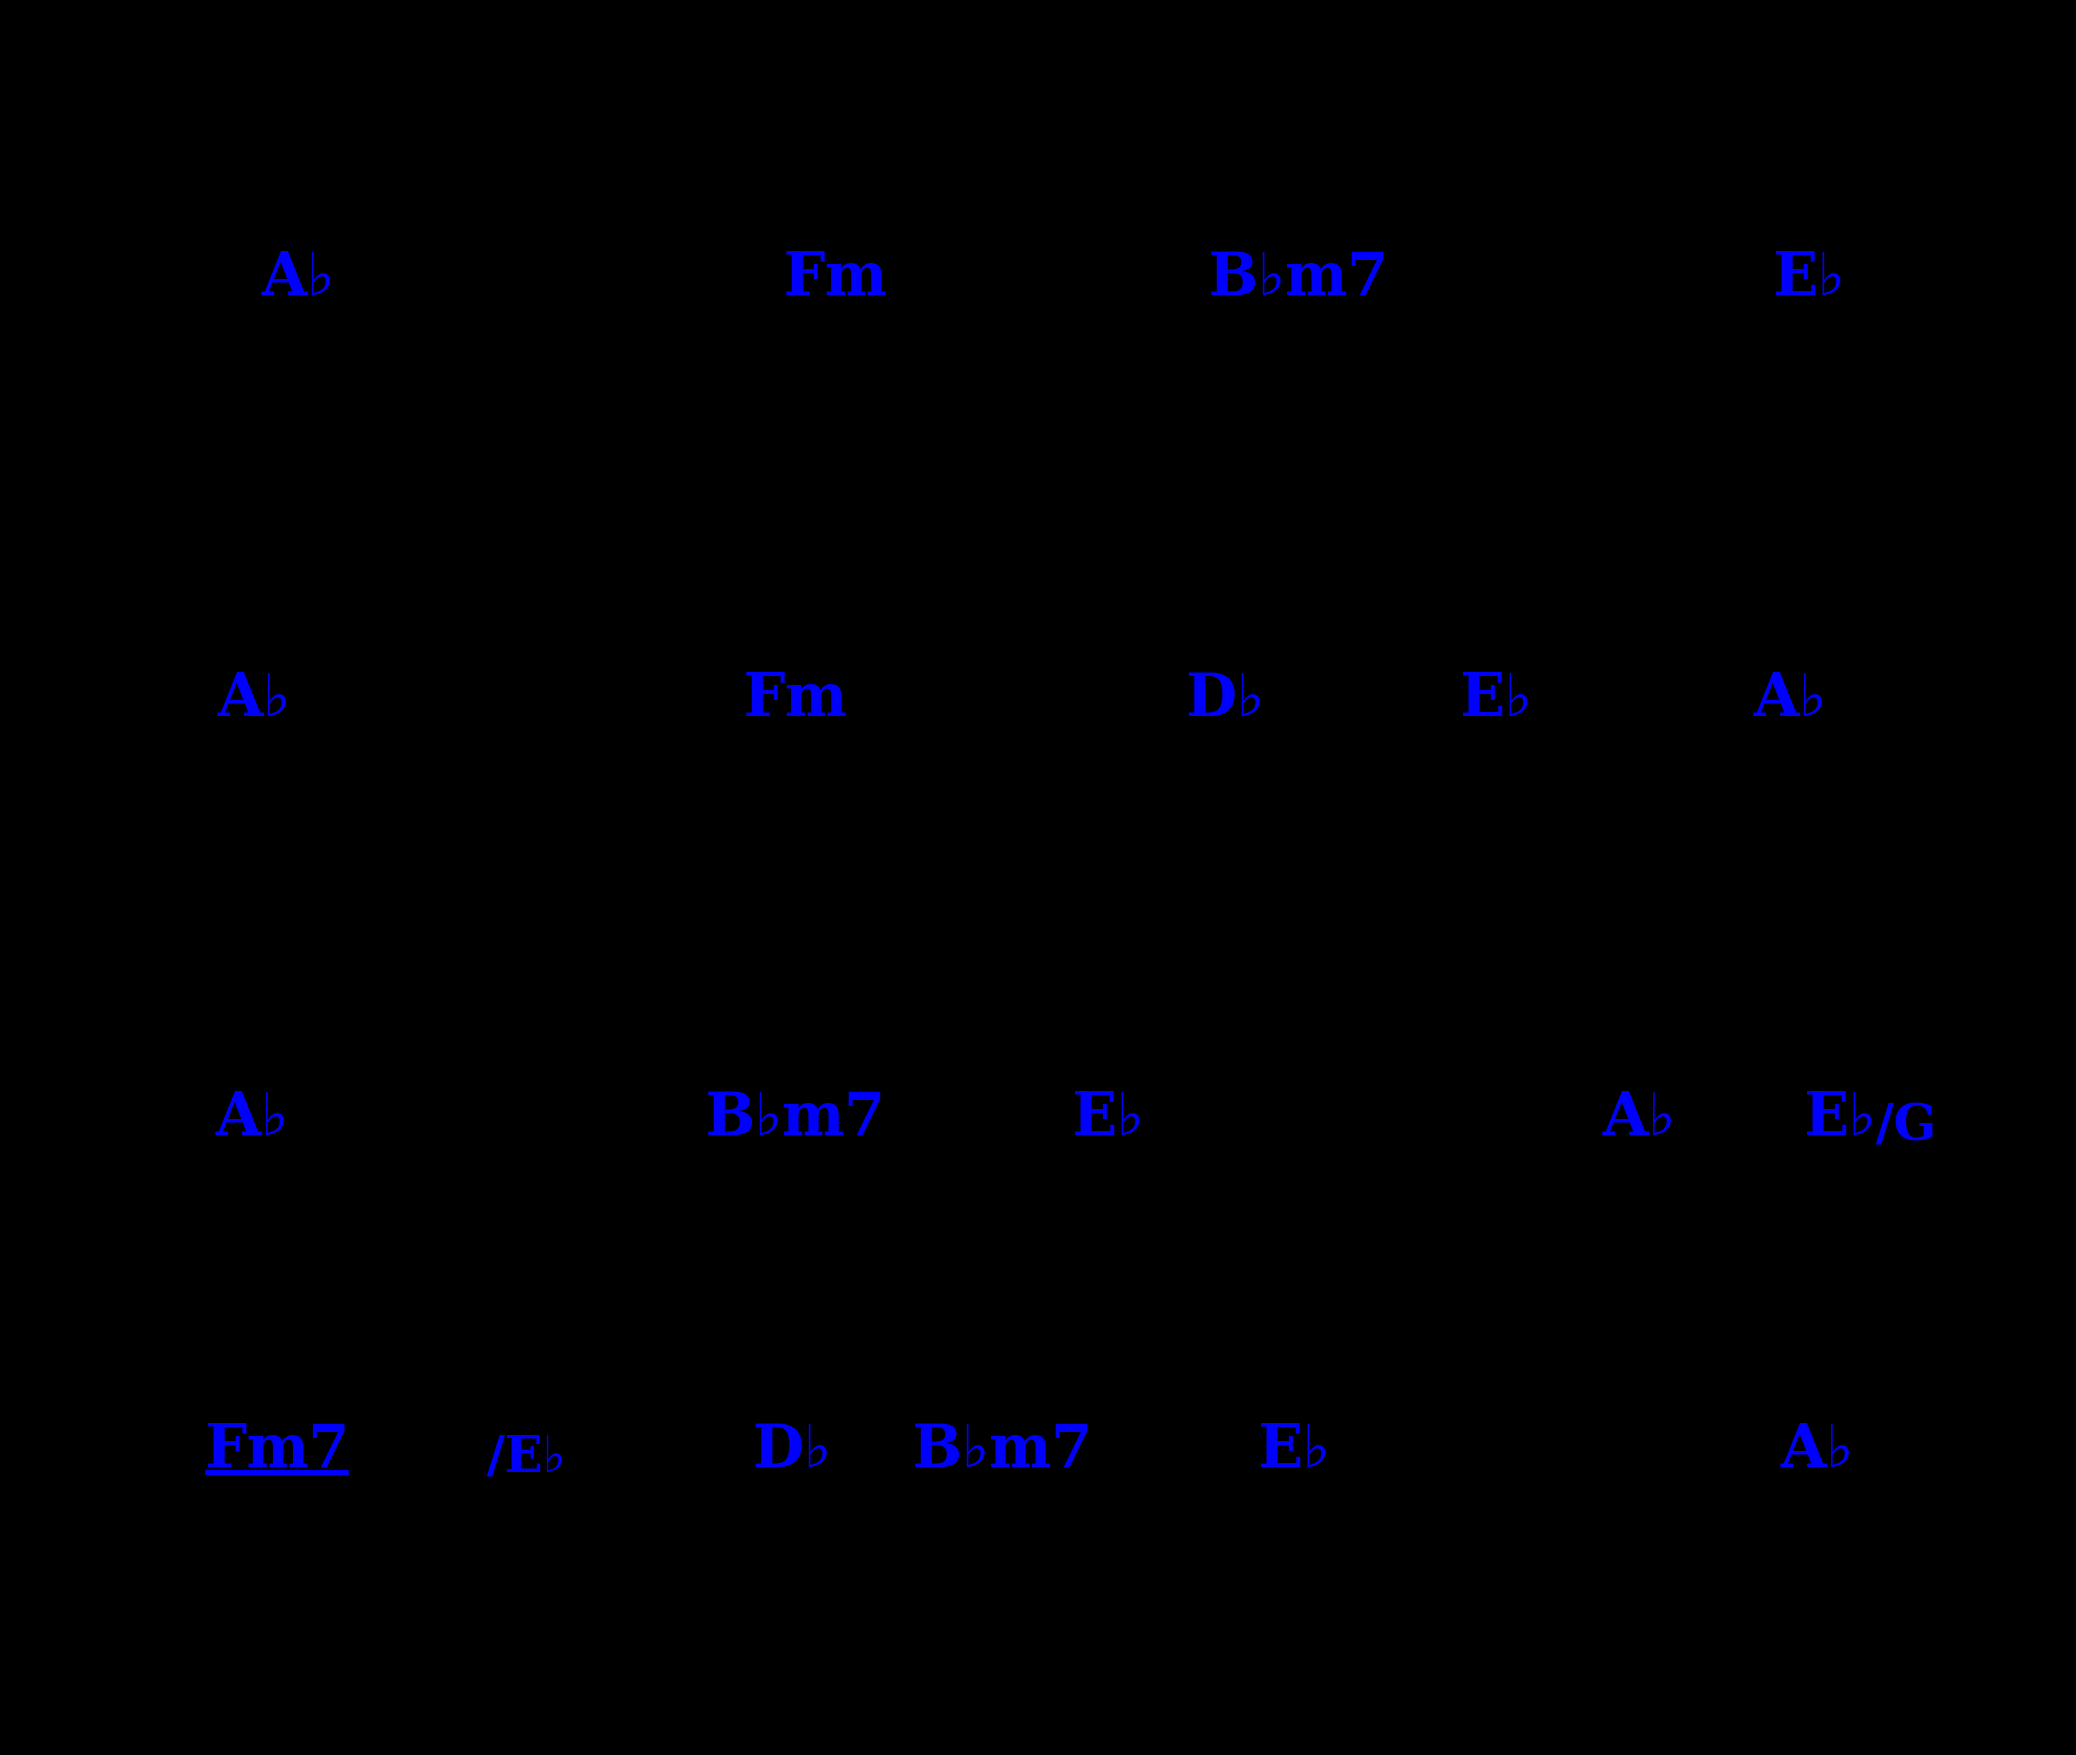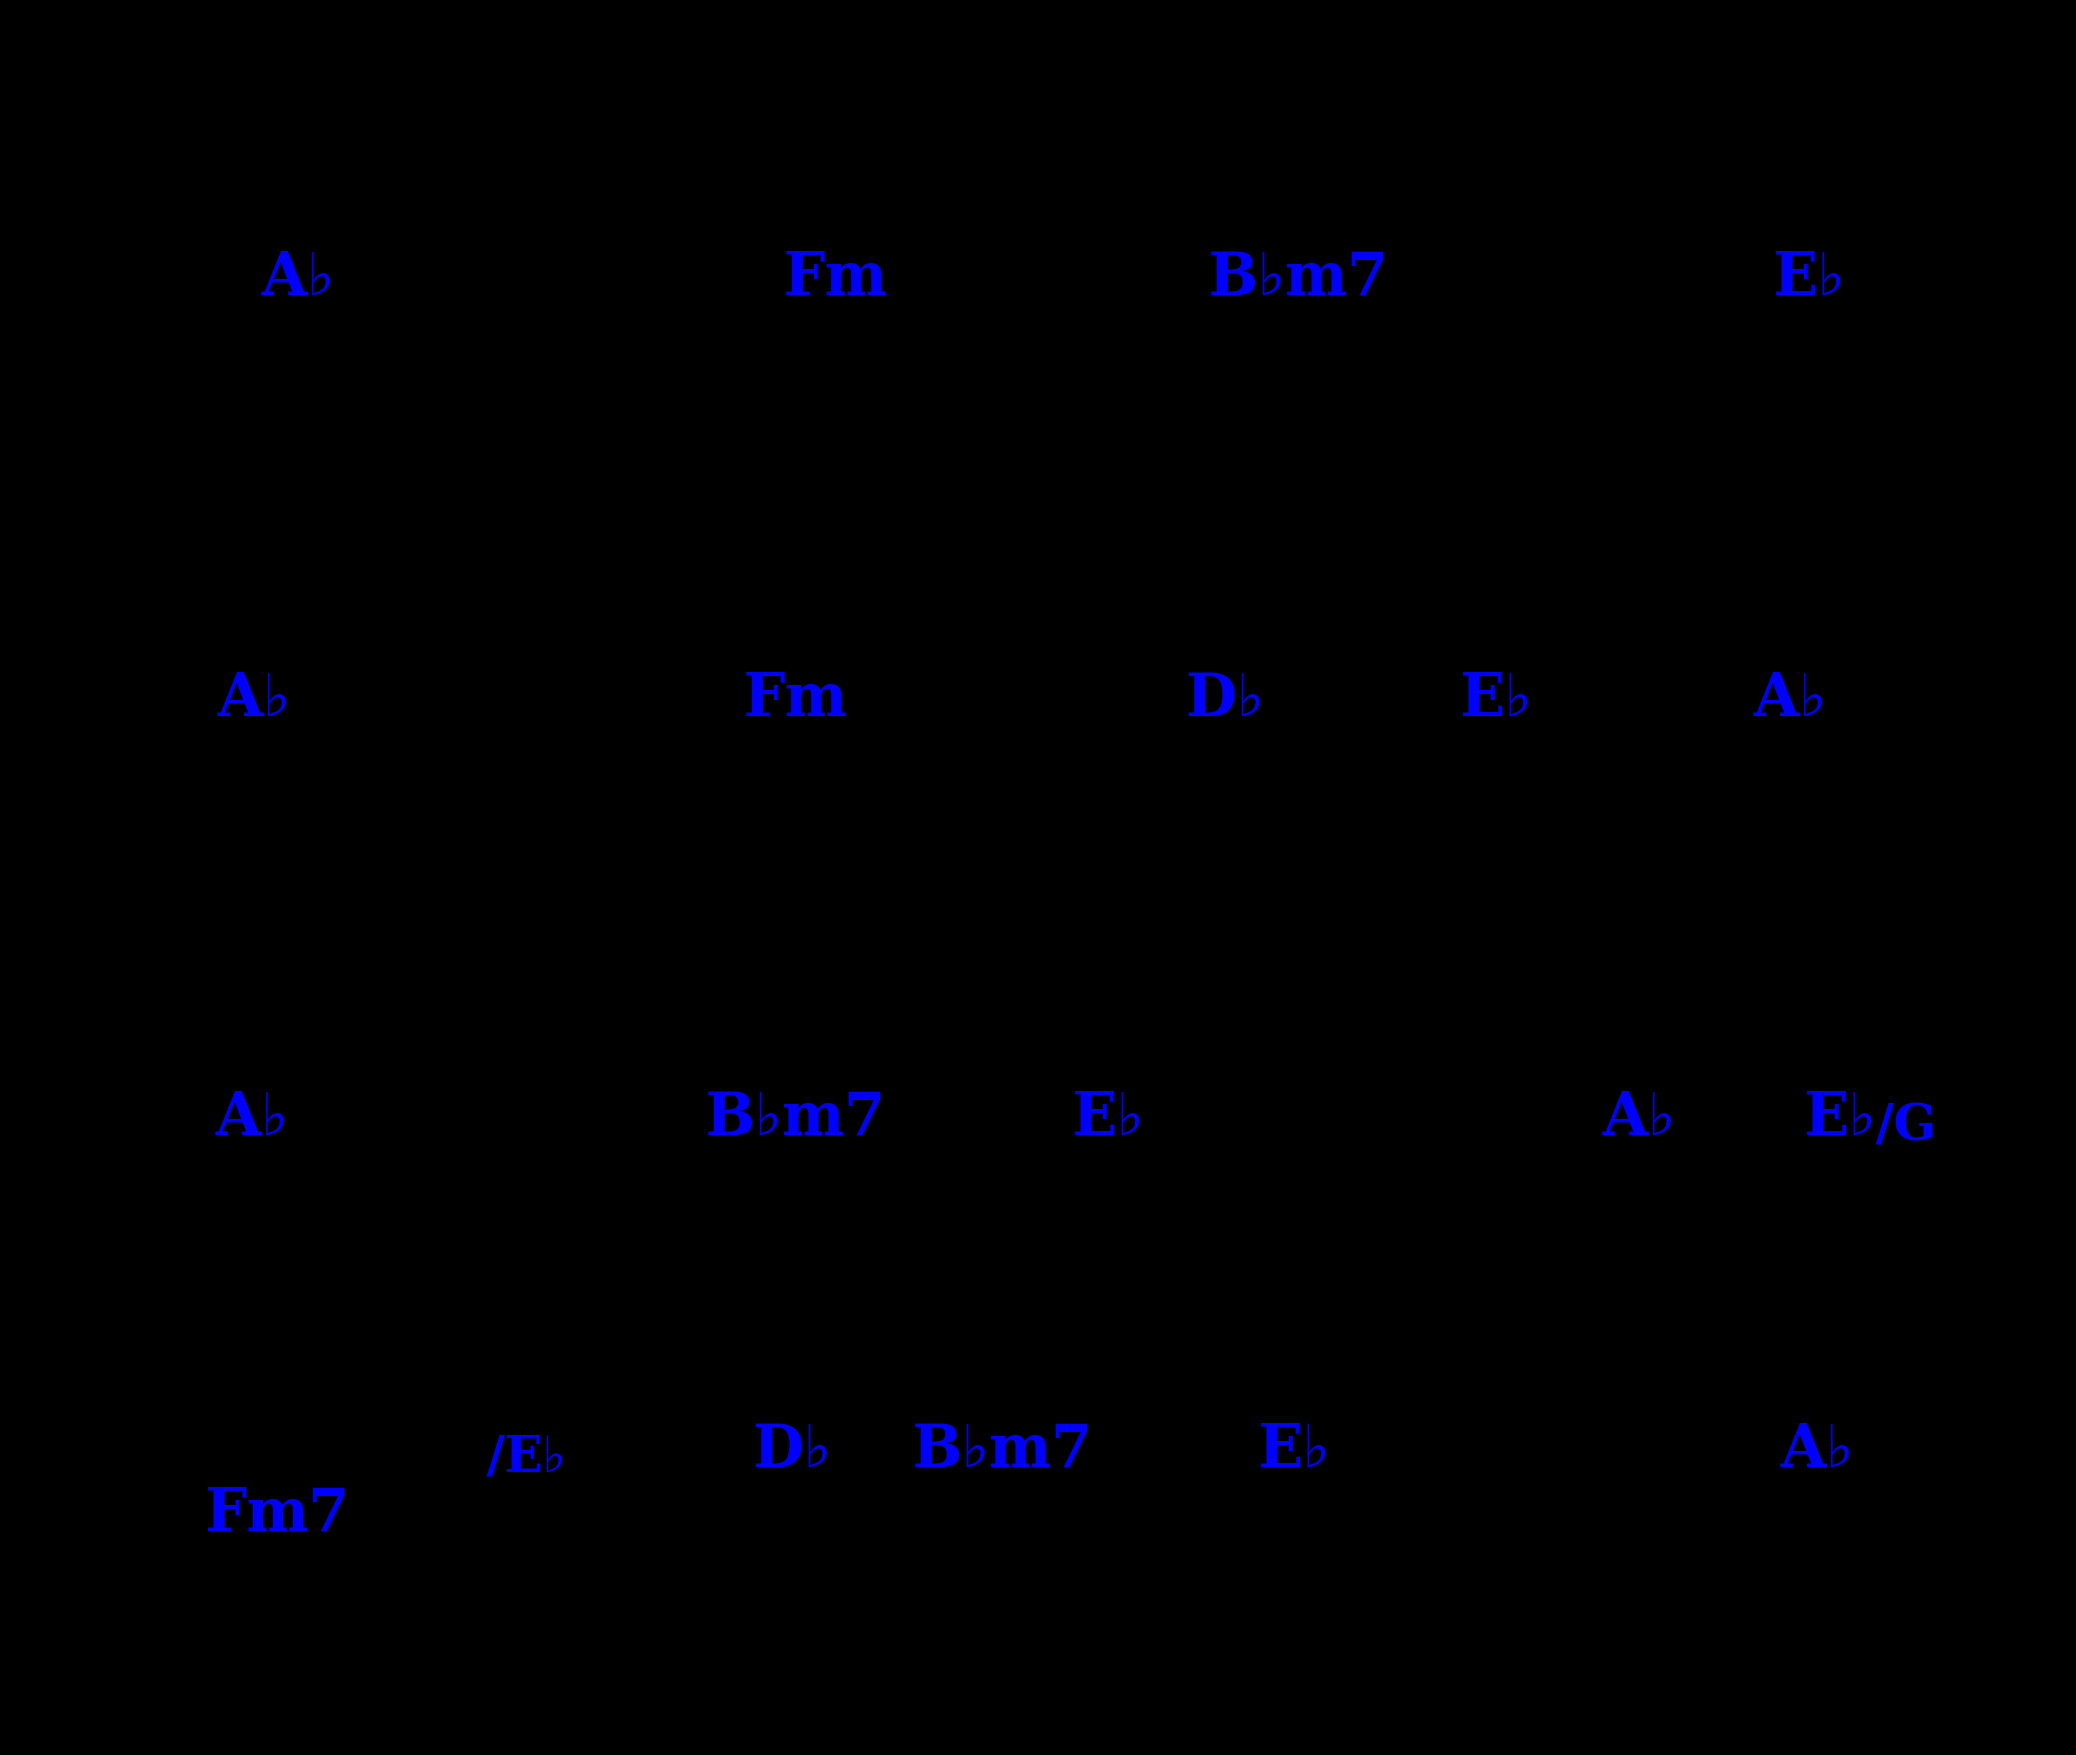--- a/index.html
+++ b/index.html
@@ -47,21 +47,21 @@
   <div class="chord" style="left:1225px; top:666px;"><span class="main">D♭</span><span class="bass"></span></div>
   <div class="chord" style="left:1496px; top:666px;"><span class="main">E♭</span><span class="bass"></span></div>
   <div class="chord" style="left:1790px; top:666px;"><span class="main">A♭</span><span class="bass"></span></div>
 
   <div class="chord" style="left:252px;  top:1085px;"><span class="main">A♭</span><span class="bass"></span></div>
   <div class="chord" style="left:795px; top:1085px;"><span class="main">B♭m7</span><span class="bass"></span></div>
   <div class="chord" style="left:1108px; top:1085px;"><span class="main">E♭</span><span class="bass"></span></div>
   <div class="chord" style="left:1639px; top:1085px;"><span class="main">A♭</span><span class="bass"></span></div>
   <div class="chord" style="left:1870px; top:1085px;"><span class="main">E♭</span><span class="bass">/G</span></div>
 
-  <div class="chord" style="left:277px;  top:1481px;"><span class="main">Fm7</span><span class="bass"></span></div>
+  <div class="chord" style="left:277px;  top:1417px;text-decoration:underline;"><span class="main">Fm7</span><span class="bass"></span></div>
   <div class="chord" style="left:526px; top:1417px;"><span class="main"></span><span class="bass">/E♭</span></div>
   <div class="chord" style="left:792px; top:1417px;"><span class="main">D♭</span><span class="bass"></span></div>
   <div class="chord" style="left:1002px; top:1417px;"><span class="main">B♭m7</span><span class="bass"></span></div>
   <div class="chord" style="left:1294px; top:1417px;"><span class="main">E♭</span><span class="bass"></span></div>
   <div class="chord" style="left:1817px; top:1417px;"><span class="main">A♭</span><span class="bass"></span></div>
 
 </div>
 
 
 </body></html>

